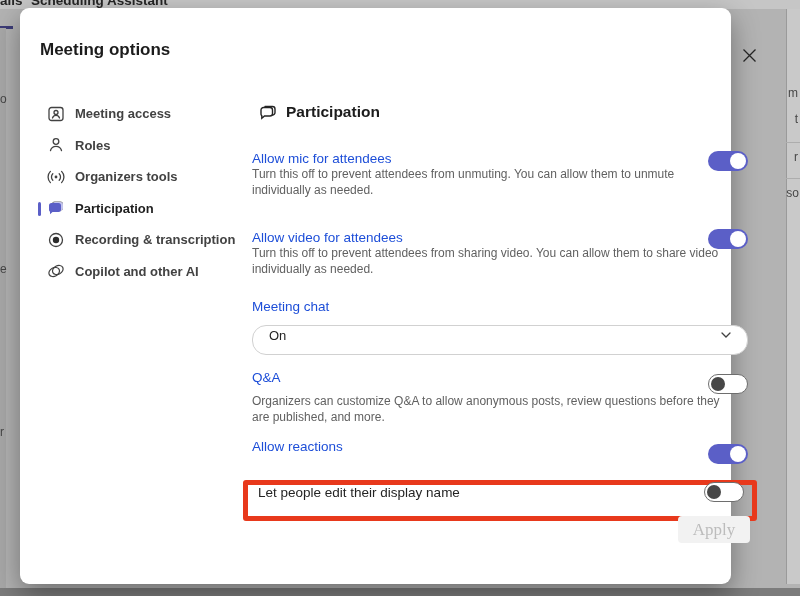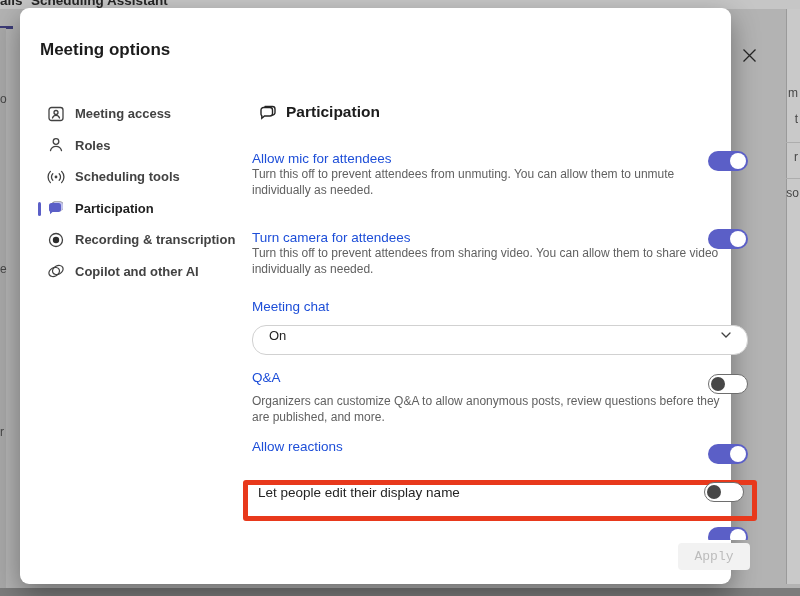--- a/index.html
+++ b/index.html
@@ -52,22 +52,22 @@
   .highlight-box { position:absolute; left:223px; top:472px; width:514px; height:41px;
     border:5px solid #E8391C; border-radius:3px; display:flex; align-items:center; padding:0 8px 17px 10px; }
   .highlight-box .hl-label { font-size:13.5px; color:#242424; }
   .hl-toggle { position:relative; margin-left:auto; width:40px; height:20px; border-radius:10px;
     background:#fff; border:1px solid #6e6e6e; cursor:pointer; flex:none; }
   .hl-toggle::after { content:""; position:absolute; left:2px; top:2px; width:14px; height:14px; border-radius:50%; background:#474747; }
 
   .partial-toggle-clip { position:absolute; left:688px; top:519px; width:40px; height:13px; overflow:hidden; }
   .partial-toggle-clip .toggle { position:absolute; left:0; top:0; }
 
-  .apply-btn { position:absolute; left:658px; top:535px; width:72px; height:27px; background:#f2f2f2;
-    border:none; border-radius:4px; font-family:Liberation Mono, monospace; font-size:13px; color:#bcbcbc; cursor:default; }
+  .apply-btn { position:absolute; left:658px; top:508px; width:72px; height:27px; background:#f2f2f2;
+    border:none; border-radius:4px; font-family:Liberation Serif, serif; font-size:17px; color:#bcbcbc; cursor:default; }
 
   svg { display:block; }
 </style>
 </head>
 <body>
 
 <div class="stage">
 
   <div class="backdrop-topband"></div>
   <div class="bg-tab" style="left:0px;">ails</div>
@@ -127,21 +127,21 @@
         <span class="side-indicator"></span>
         <span class="side-icon">
           <svg width="18" height="18" viewBox="0 0 18 18" fill="none" stroke="#424242" stroke-width="1.3" stroke-linecap="round">
             <circle cx="9" cy="9" r="1.4" fill="#424242" stroke="none"></circle>
             <path d="M5.8 5.8 a4.5 4.5 0 0 0 0 6.4"></path>
             <path d="M12.2 5.8 a4.5 4.5 0 0 1 0 6.4"></path>
             <path d="M3.4 3.4 a7.9 7.9 0 0 0 0 11.2"></path>
             <path d="M14.6 3.4 a7.9 7.9 0 0 1 0 11.2"></path>
           </svg>
         </span>
-        <span class="side-label">Scheduling tools</span>
+        <span class="side-label">Organizers tools</span>
       </div>
 
       <div class="side-row selected">
         <span class="side-indicator"></span>
         <span class="side-icon">
           <svg width="18" height="18" viewBox="0 0 18 18">
             <rect x="5" y="2.5" width="11" height="9" rx="2.5" fill="#b9baе8" fill-opacity="0.6"></rect>
             <rect x="5.5" y="3" width="10.5" height="8.5" rx="2.5" fill="#c3c4ec"></rect>
             <path d="M2 6.5 a2.5 2.5 0 0 1 2.5 -2.5 h7 a2.5 2.5 0 0 1 2.5 2.5 v4 a2.5 2.5 0 0 1 -2.5 2.5 h-6 l-2.5 2.2 v-2.4 a2.5 2.5 0 0 1 -1 -2.3 z" fill="#5B5FC7"></path>
           </svg>
@@ -179,21 +179,21 @@
           <path d="M3 8 a2.5 2.5 0 0 1 2.5 -2.5 h6.5 a2.5 2.5 0 0 1 2.5 2.5 v3.5 a2.5 2.5 0 0 1 -2.5 2.5 h-5.5 l-2.7 2.3 v-2.5 a2.5 2.5 0 0 1 -0.8 -2.3 z"></path>
         </svg>
       </span>
       <span class="heading-text">Participation</span>
     </div>
 
     <div class="set-label" style="top:143px;">Allow mic for attendees</div>
     <div class="set-desc" style="top:159px;">Turn this off to prevent attendees from unmuting. You can allow them to unmute individually as needed.</div>
     <div class="toggle" style="left:688px; top:143px;" data-state="on"></div>
 
-    <div class="set-label" style="top:222px;">Turn camera for attendees</div>
+    <div class="set-label" style="top:222px;">Allow video for attendees</div>
     <div class="set-desc" style="top:238px;">Turn this off to prevent attendees from sharing video. You can allow them to share video individually as needed.</div>
     <div class="toggle" style="left:688px; top:221px;" data-state="on"></div>
 
     <div class="set-label" style="top:291px;">Meeting chat</div>
     <div class="dropdown">
       <span class="dropdown-value">On</span>
       <span>
         <svg width="14" height="14" viewBox="0 0 14 14" fill="none" stroke="#424242" stroke-width="1.3" stroke-linecap="round">
           <path d="M3 5 L7 9 L11 5"></path>
         </svg>

